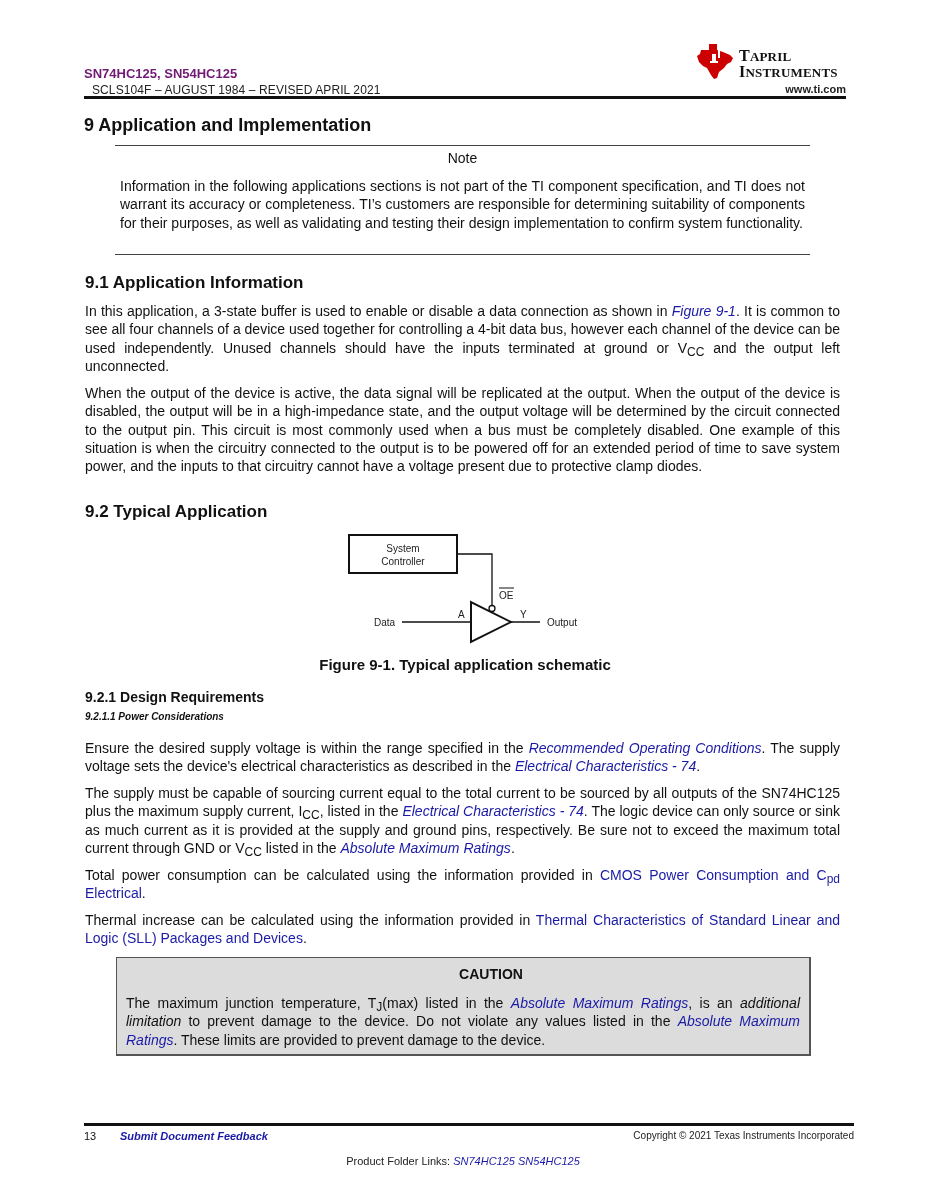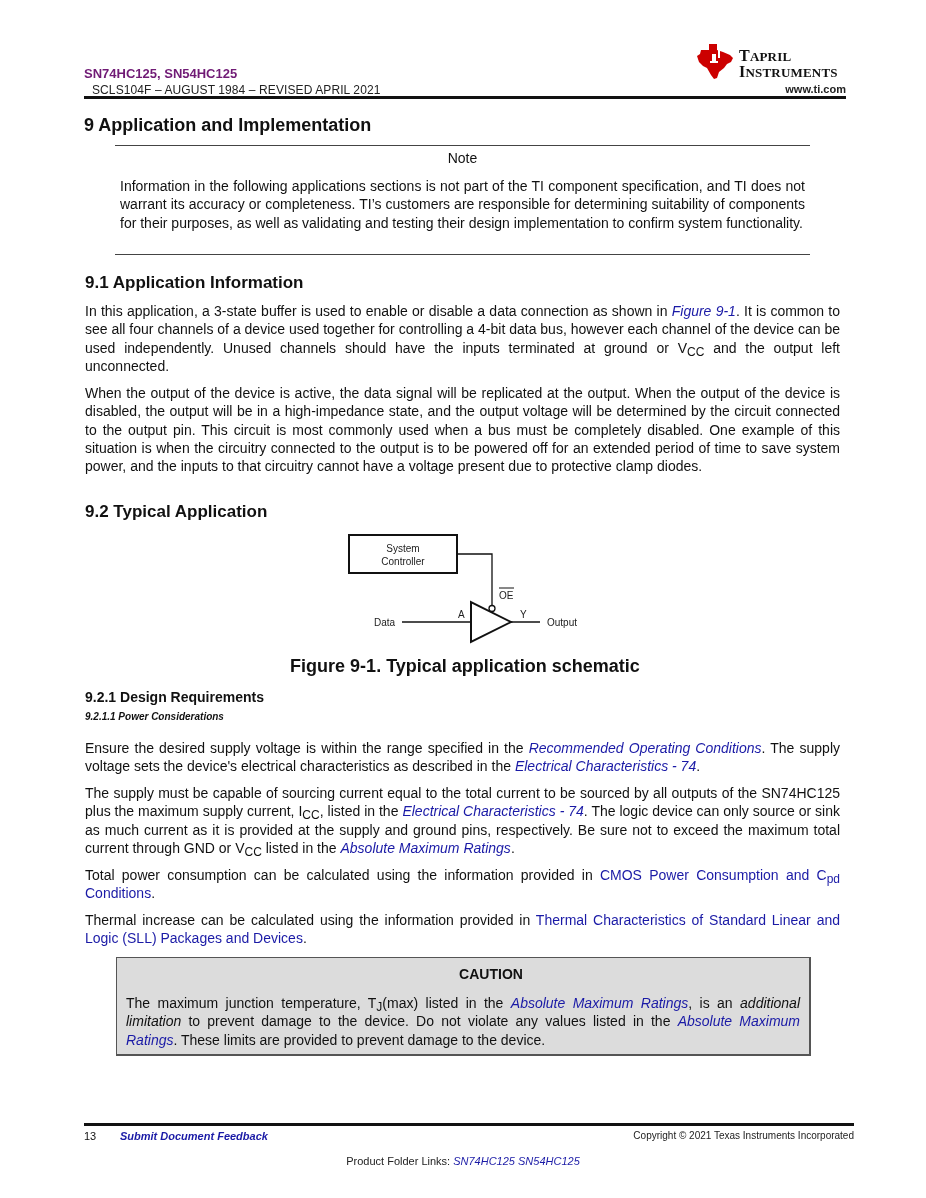--- a/index.html
+++ b/index.html
@@ -22,21 +22,21 @@
   h1 { position: absolute; left: 84px; top: 115px; margin: 0; font-size: 18px; font-weight: bold; }
   .note-rule-top { left: 115px; top: 145px; width: 695px; height: 1px; background: #444; }
   .note-title { left: 115px; width: 695px; top: 150px; text-align: center; font-size: 14px; font-weight: normal; }
   .note-body { left: 120px; top: 177px; width: 685px; font-size: 14px; line-height: 18.3px; text-align: justify; }
   .note-rule-bot { left: 115px; top: 254px; width: 695px; height: 1px; background: #444; }
 
   h2 { position: absolute; margin: 0; font-size: 17px; font-weight: bold; text-align: right; }
   .para { left: 85px; width: 755px; font-size: 14px; line-height: 18.3px; text-align: justify; }
 
   .fig { left: 340px; top: 530px; width: 260px; height: 120px; }
-  .fig-caption { left: 84px; width: 762px; top: 656px; text-align: center; font-size: 18px; font-weight: bold; }
+  .fig-caption { left: 84px; width: 762px; top: 656px; text-align: center; font-size: 15px; font-weight: bold; }
 
   h3 { position: absolute; margin: 0; font-size: 14px; font-weight: bold; }
   h4 { position: absolute; margin: 0; font-size: 10px; font-weight: bold; font-style: italic; }
 
   .caution { left: 116px; top: 957px; width: 692px; height: 96px; background: #dcdcdc; border: 1px solid #555; border-right: 2px solid #555; border-bottom: 2px solid #555; }
   .caution-title { left: 116px; width: 694px; top: 966px; text-align: center; font-size: 14px; font-weight: bold; margin-left: 28px; }
   .caution-body { left: 126px; top: 994px; width: 674px; font-size: 14px; line-height: 18.3px; text-align: justify; }
 
   .ftr-rule { left: 84px; top: 1123px; width: 770px; height: 3px; background: #111; }
   .ftr-page { left: 84px; top: 1130px; font-size: 11px; }
@@ -95,21 +95,21 @@
 </div>
 <div class="abs fig-caption">Figure 9-1. Typical application schematic</div>
 
 <h3 style="left:85px; top:689px;">9.2.1 Design Requirements</h3>
 <h4 style="left:85px; top:711px;">9.2.1.1 Power Considerations</h4>
 
 <div class="abs para" style="top:739px;"><span>Ensure the desired supply voltage is within the range specified in the </span><span class="ilink">Recommended Operating Conditions</span><span>. The supply voltage sets the device's electrical characteristics as described in the </span><span class="ilink">Electrical Characteristics - 74</span><span>.</span></div>
 
 <div class="abs para" style="top:784px;"><span>The supply must be capable of sourcing current equal to the total current to be sourced by all outputs of the SN74HC125 plus the maximum supply current, I</span><sub>CC</sub><span>, listed in the </span><span class="ilink">Electrical Characteristics - 74</span><span>. The logic device can only source or sink as much current as it is provided at the supply and ground pins, respectively. Be sure not to exceed the maximum total current through GND or V</span><sub>CC</sub><span> listed in the </span><span class="ilink">Absolute Maximum Ratings</span><span>.</span></div>
 
-<div class="abs para" style="top:866px;"><span>Total power consumption can be calculated using the information provided in </span><span class="link"><span>CMOS Power Consumption and C</span><sub>pd</sub><span> Conditions</span></span><span>.</span></div>
+<div class="abs para" style="top:866px;"><span>Total power consumption can be calculated using the information provided in </span><span class="link"><span>CMOS Power Consumption and C</span><sub>pd</sub><span> Electrical</span></span><span>.</span></div>
 
 <div class="abs para" style="top:911px;"><span>Thermal increase can be calculated using the information provided in </span><span class="link">Thermal Characteristics of Standard Linear and Logic (SLL) Packages and Devices</span><span>.</span></div>
 
 <div class="abs caution"></div>
 <div class="abs caution-title">CAUTION</div>
 <div class="abs caution-body"><span>The maximum junction temperature, T</span><sub>J</sub><span>(max) listed in the </span><span class="ilink">Absolute Maximum Ratings</span><span>, is an </span><em>additional limitation</em><span> to prevent damage to the device. Do not violate any values listed in the </span><span class="ilink">Absolute Maximum Ratings</span><span>. These limits are provided to prevent damage to the device.</span></div>
 
 <div class="abs ftr-rule"></div>
 <div class="abs ftr-page">13</div>
 <div class="abs ftr-feedback">Submit Document Feedback</div>

